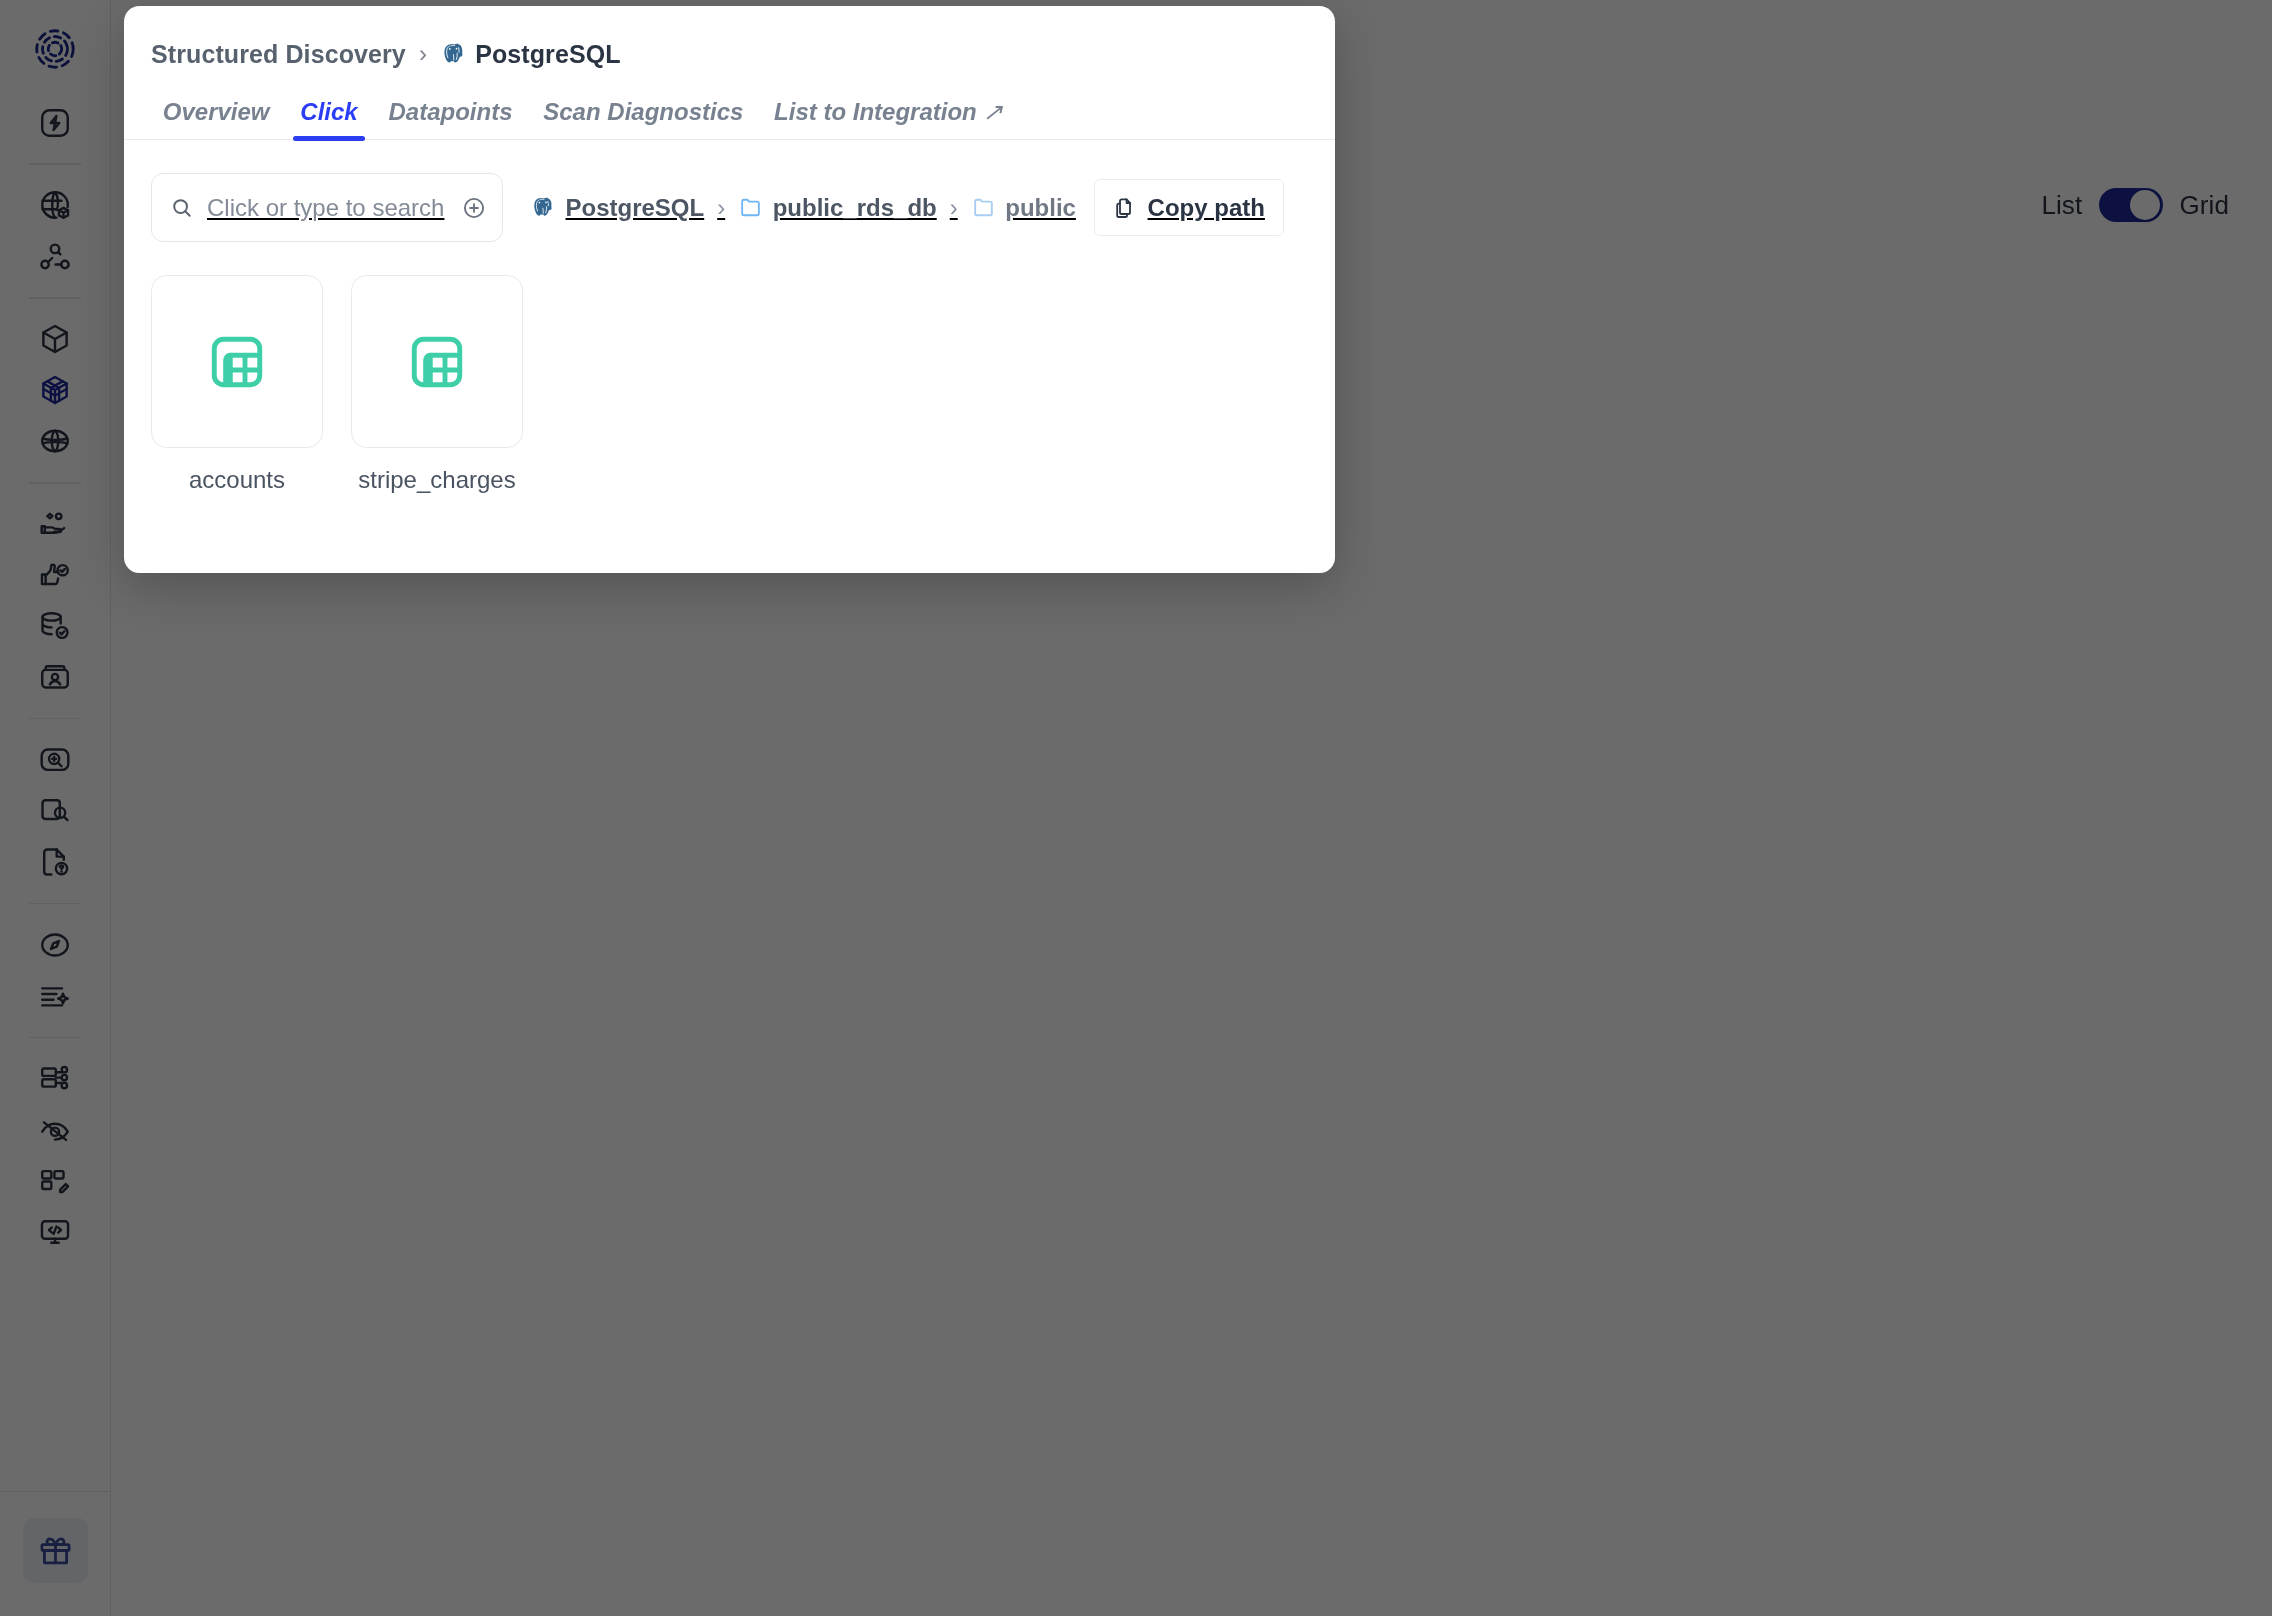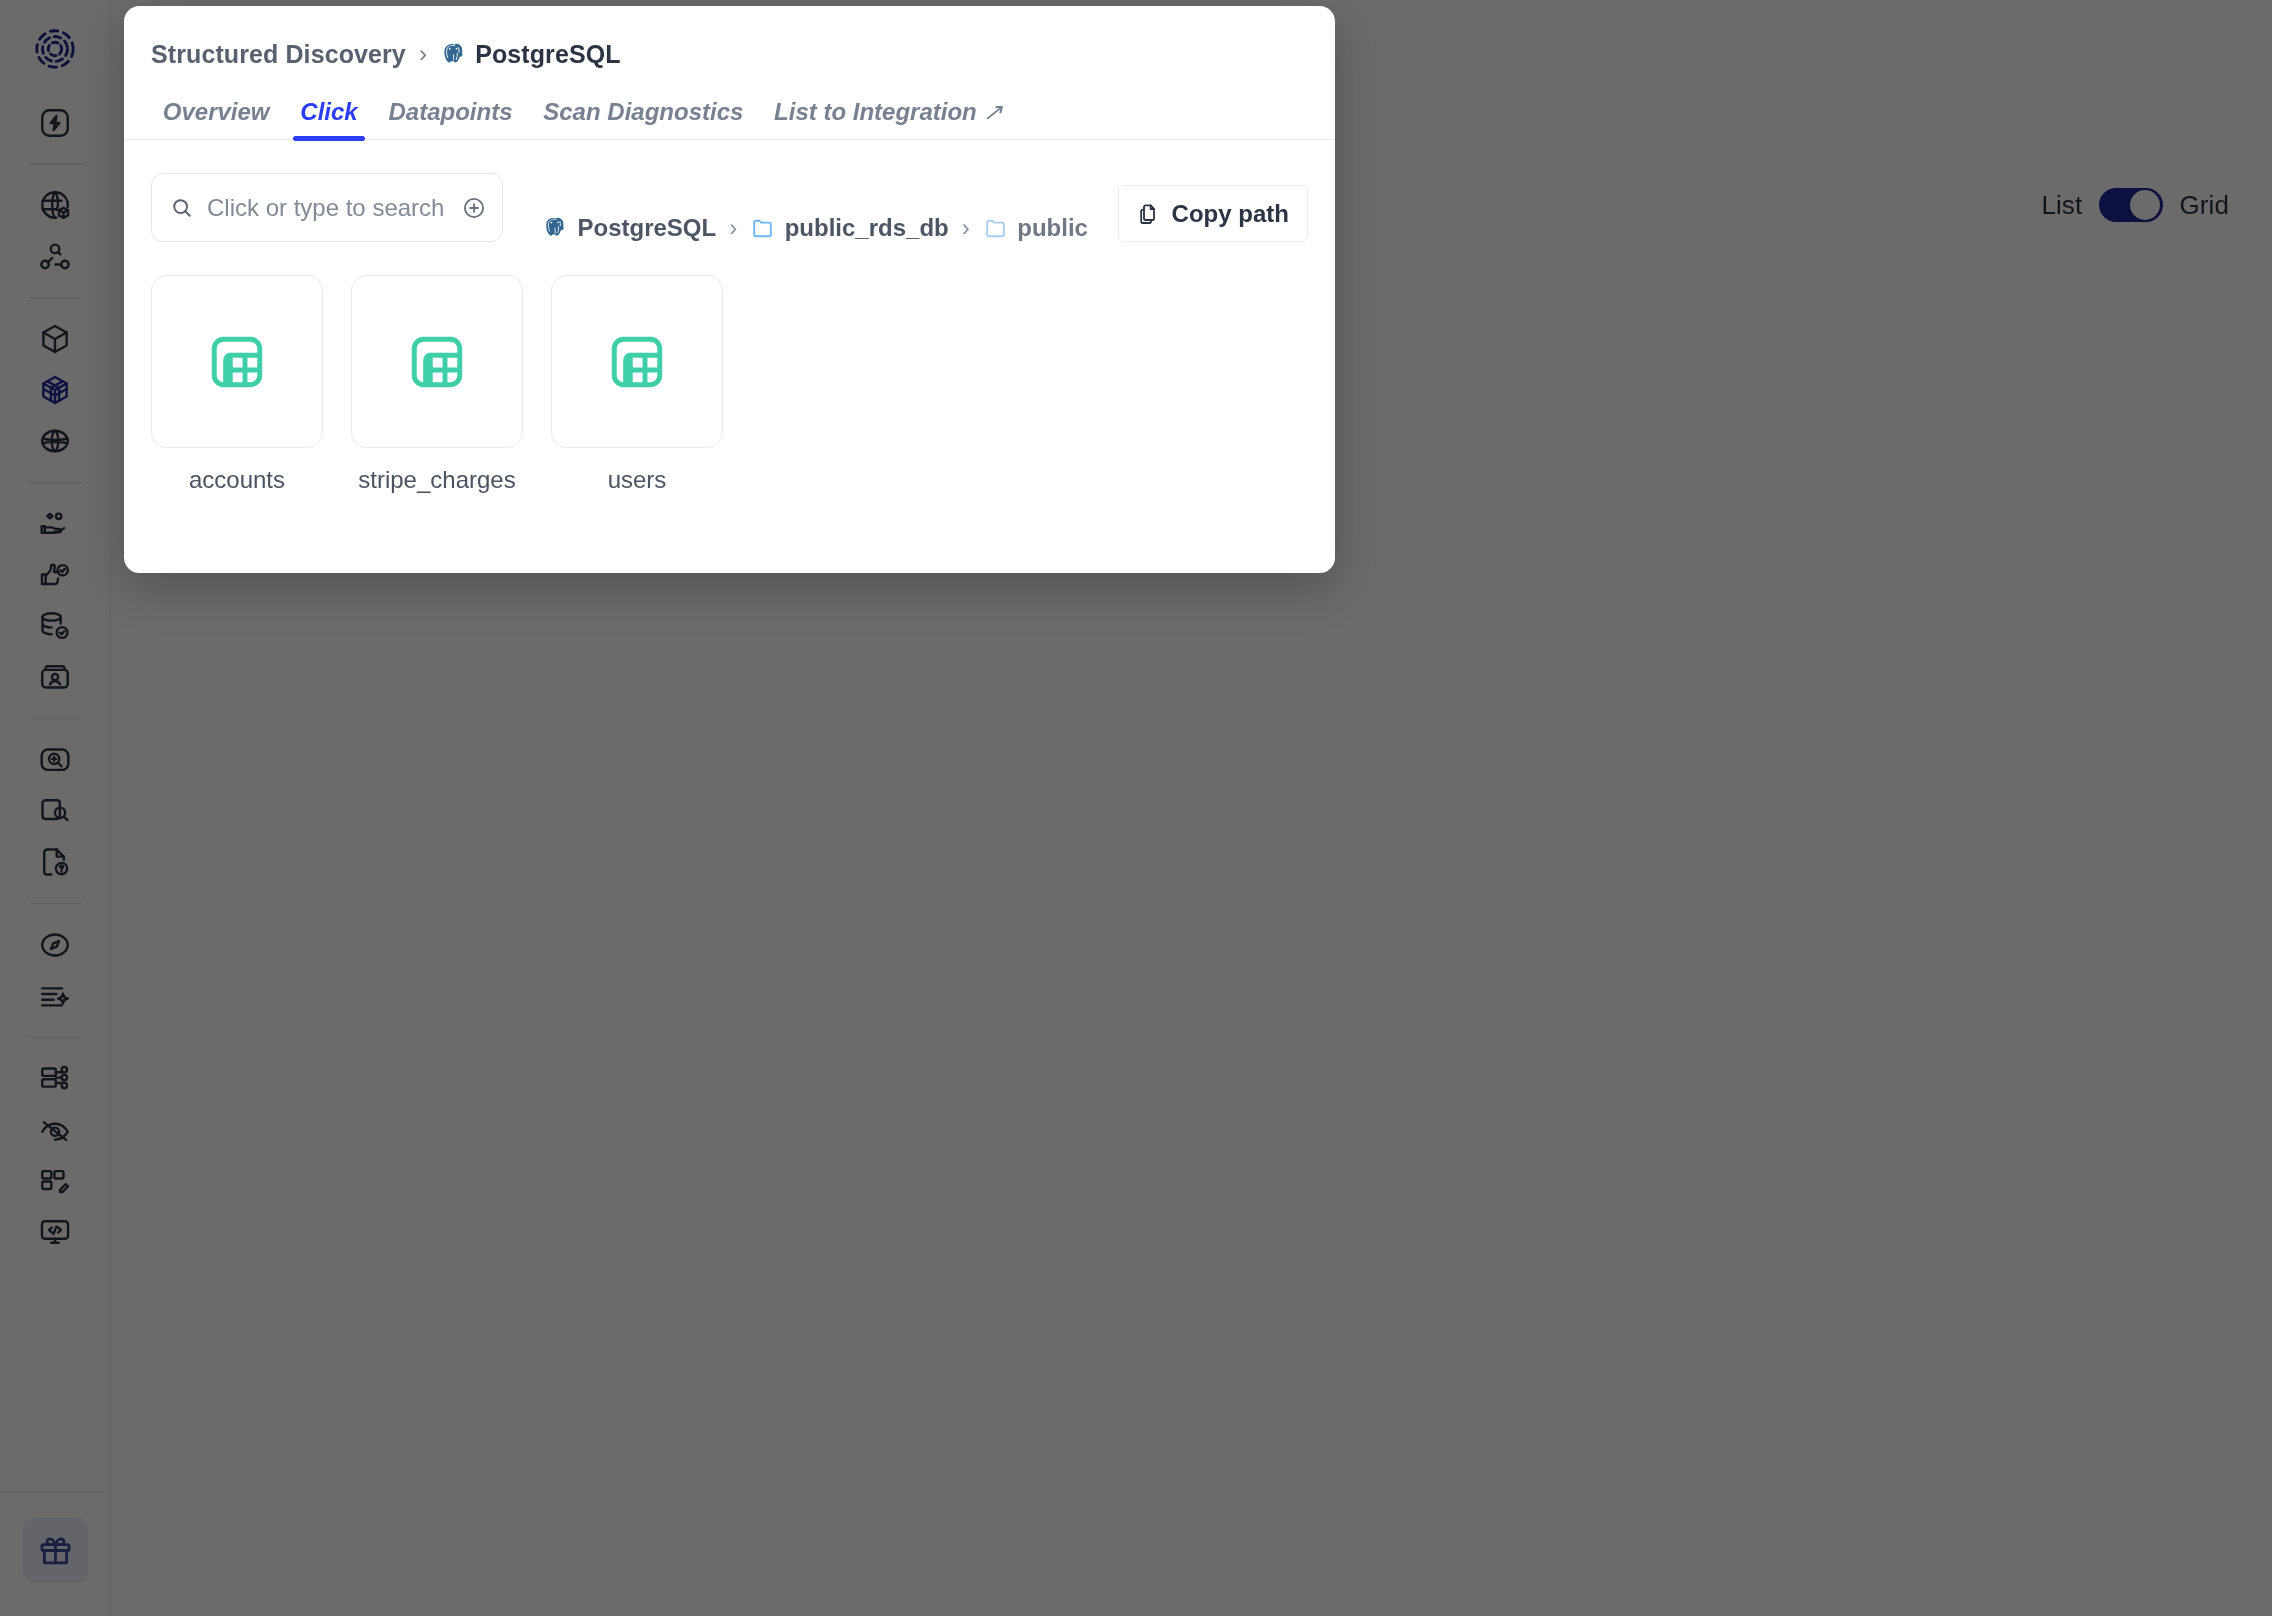--- a/index.html
+++ b/index.html
@@ -127,23 +127,24 @@
   .tab.active { color: #2b3df5; }
   .tab.active::after {
     content: ""; position: absolute;
     left: 8.3px; right: 8.3px; bottom: -2.4px;
     height: 5.3px; border-radius: 3px; background: #2b3df5;
   }
   .tab .ext { margin-left: 6px; font-weight: 400; }
 
   
   .modal-toolbar {
-    display: flex; align-items: flex-end;
+    display: flex; align-items: center;
     padding: 33px 0 0 27px;
-    gap: 12px;
+    gap: 0;
+    text-decoration: underline;
   }
   .search-box {
     width: 352px; height: 69px;
     border: 1.8px solid #e3e6ea; border-radius: 12px;
     display: flex; align-items: center;
     padding: 0 15.4px 0 18px; gap: 13px;
     background: #fff;
   }
   .search-box .sb-ph {
     flex: 1; font-size: 24px; color: #838b96;
@@ -567,30 +568,18 @@
             <svg width="62" height="62" viewBox="0 0 24 24" fill="none" stroke="#3ecfa8" stroke-width="1.9" stroke-linejoin="round" stroke-linecap="round">
               <rect x="3.2" y="3.2" width="17.6" height="17.6" rx="3.6"></rect>
               <path d="M9.4 9.4h11.4M9.4 15.1h11.4M9.4 9.4v11.4M15.1 9.4v11.4"></path>
               <path d="M9.4 9.4a1.8 1.8 0 0 0-1.8 1.8v9.6"></path>
             </svg>
           </span>
         </div>
         <div class="tcard-label">stripe_charges</div>
       </div>
 
-      <div class="tcard-wrap">
-        <div class="tcard">
-          <span>
-            <svg width="62" height="62" viewBox="0 0 24 24" fill="none" stroke="#3ecfa8" stroke-width="1.9" stroke-linejoin="round" stroke-linecap="round">
-              <rect x="3.2" y="3.2" width="17.6" height="17.6" rx="3.6"></rect>
-              <path d="M9.4 9.4h11.4M9.4 15.1h11.4M9.4 9.4v11.4M15.1 9.4v11.4"></path>
-              <path d="M9.4 9.4a1.8 1.8 0 0 0-1.8 1.8v9.6"></path>
-            </svg>
-          </span>
-        </div>
-        <div class="tcard-label">users</div>
-      </div>
 
     </div>
   </section>
 
 </div>
 
 
 </body></html>

